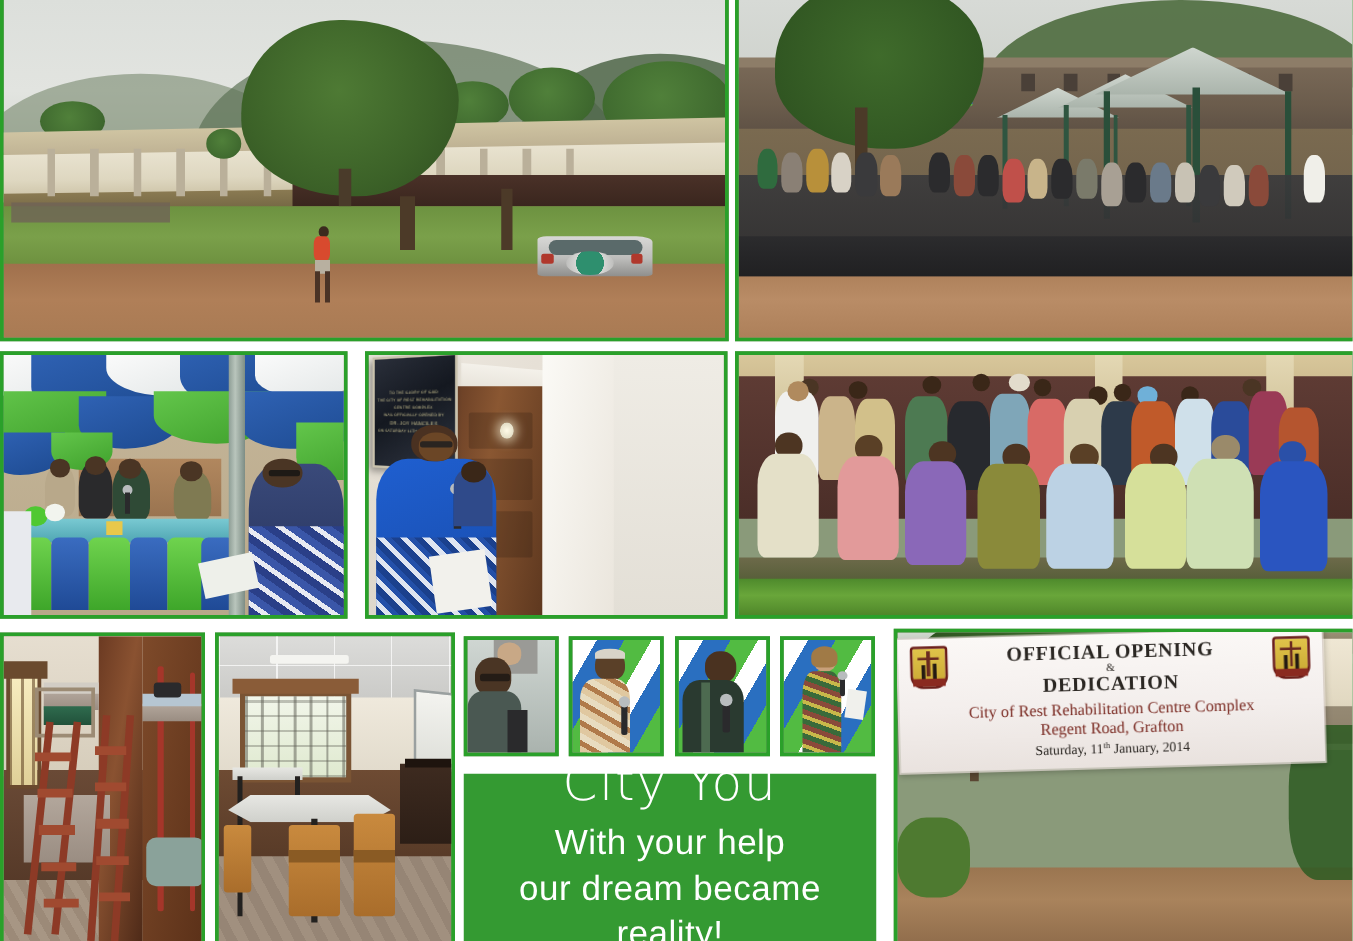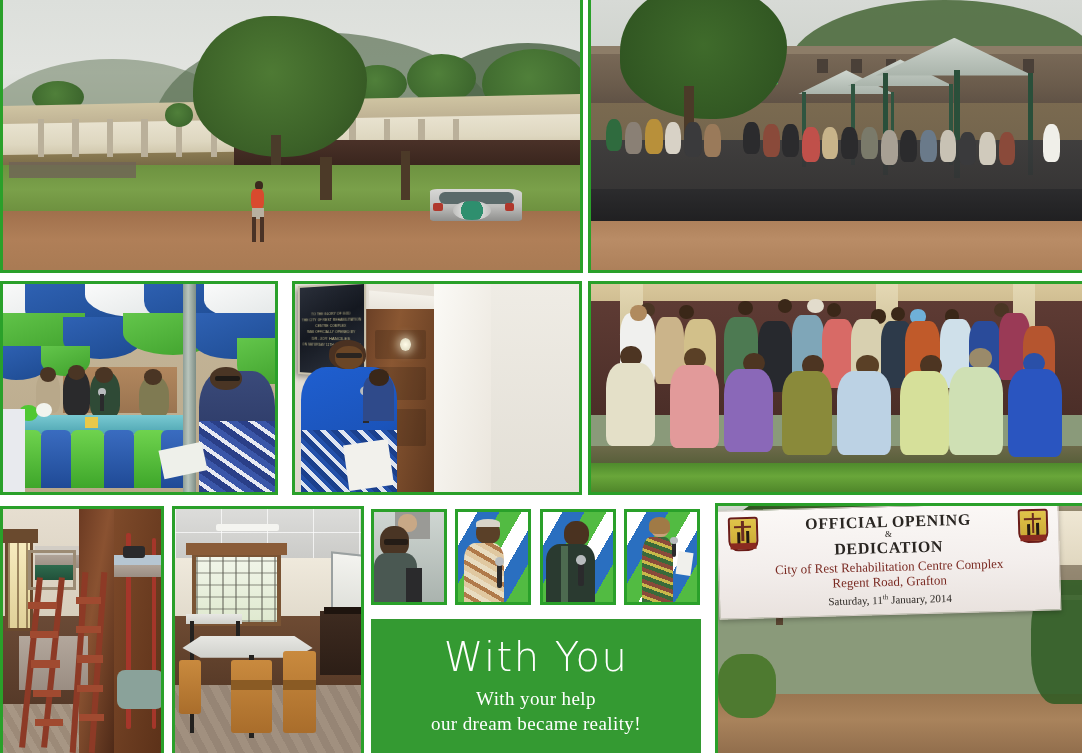--- a/index.html
+++ b/index.html
@@ -196,22 +196,22 @@
     background: var(--ty-bg, #349a32);
     display:flex; flex-direction:column; align-items:center; justify-content:center;
     color:#ffffff; text-align:center;
   }
   #thankyou .ty-title {
     font-family: "DejaVu Sans", sans-serif;
     font-size: 40px; line-height:1.05; letter-spacing:1.5px; font-weight:300;
     margin-bottom: 8px;
   }
   #thankyou .ty-sub {
-    font-family: Liberation Serif, serif;
-    font-size: 19px; line-height:1.32; font-weight:300; letter-spacing:.4px;
+    font-family: Liberation Sans, sans-serif;
+    font-size: 28px; line-height:1.32; font-weight:300; letter-spacing:.4px;
   }
 
   
   #p-banner .sky { left:0; top:0; width:100%; height:10%; background:#cfd7cc; }
   #p-banner .bldg { left:30%; top:2%; width:72%; height:36%;
      background: linear-gradient(#efe7d4 0%, #e2d9c2 55%, #c9bfa4 100%); }
   #p-banner .bldg-roof { left:28%; top:0%; width:74%; height:7%; background: linear-gradient(#9a8f74,#7e7460); }
   #p-banner .bldg-col { top:10%; width:1.6%; height:26%; background:#c5b99c; }
   #p-banner .bldg-dark { left:30%; top:24%; width:72%; height:12%; background:#5a4a36; opacity:.55; }
   #p-banner .tree-c { left:2%; top:-8%; width:60%; height:44%;
@@ -633,21 +633,21 @@
       <div class="lyr" style="left:32%;top:6%;width:30%;height:18%;background:#a07a46;border-radius:50% 50% 30% 30%;"></div>
       <div class="lyr body" style="left:22%;top:28%;width:44%;height:72%;
            background:repeating-linear-gradient(20deg,#3a6a3a 0 4px,#c8b84a 4px 7px,#8a4a3a 7px 11px);"></div>
       <div class="lyr mic" style="left:64%;top:32%;width:6%;height:18%;"></div>
       <div class="lyr michead" style="left:61%;top:28%;width:12%;height:8%;"></div>
       <div class="lyr" style="left:72%;top:44%;width:22%;height:26%;background:#f0f0ec;transform:rotate(8deg);"></div>
     </div>
   </div>
 
   <div id="thankyou" style="left: 371px; top: 619px; width: 330px; height: 134px; --ty-bg: #349a32; color: rgb(255, 255, 255);">
-    <div class="ty-title">With You</div>
+    <div class="ty-title">City You</div>
     <div class="ty-sub">With your help</div>
     <div class="ty-sub">our dream became reality!</div>
   </div>
 
   <div class="photo" id="p-banner" style="left: 715px; top: 503px; width: 370px; height: 253px; border-color: rgb(42, 160, 42);">
     <div class="scene">
       <div class="lyr sky"></div>
       <div class="lyr bldg-roof"></div>
       <div class="lyr bldg"></div>
       <div class="lyr bldg-col" style="left:40%;"></div>

